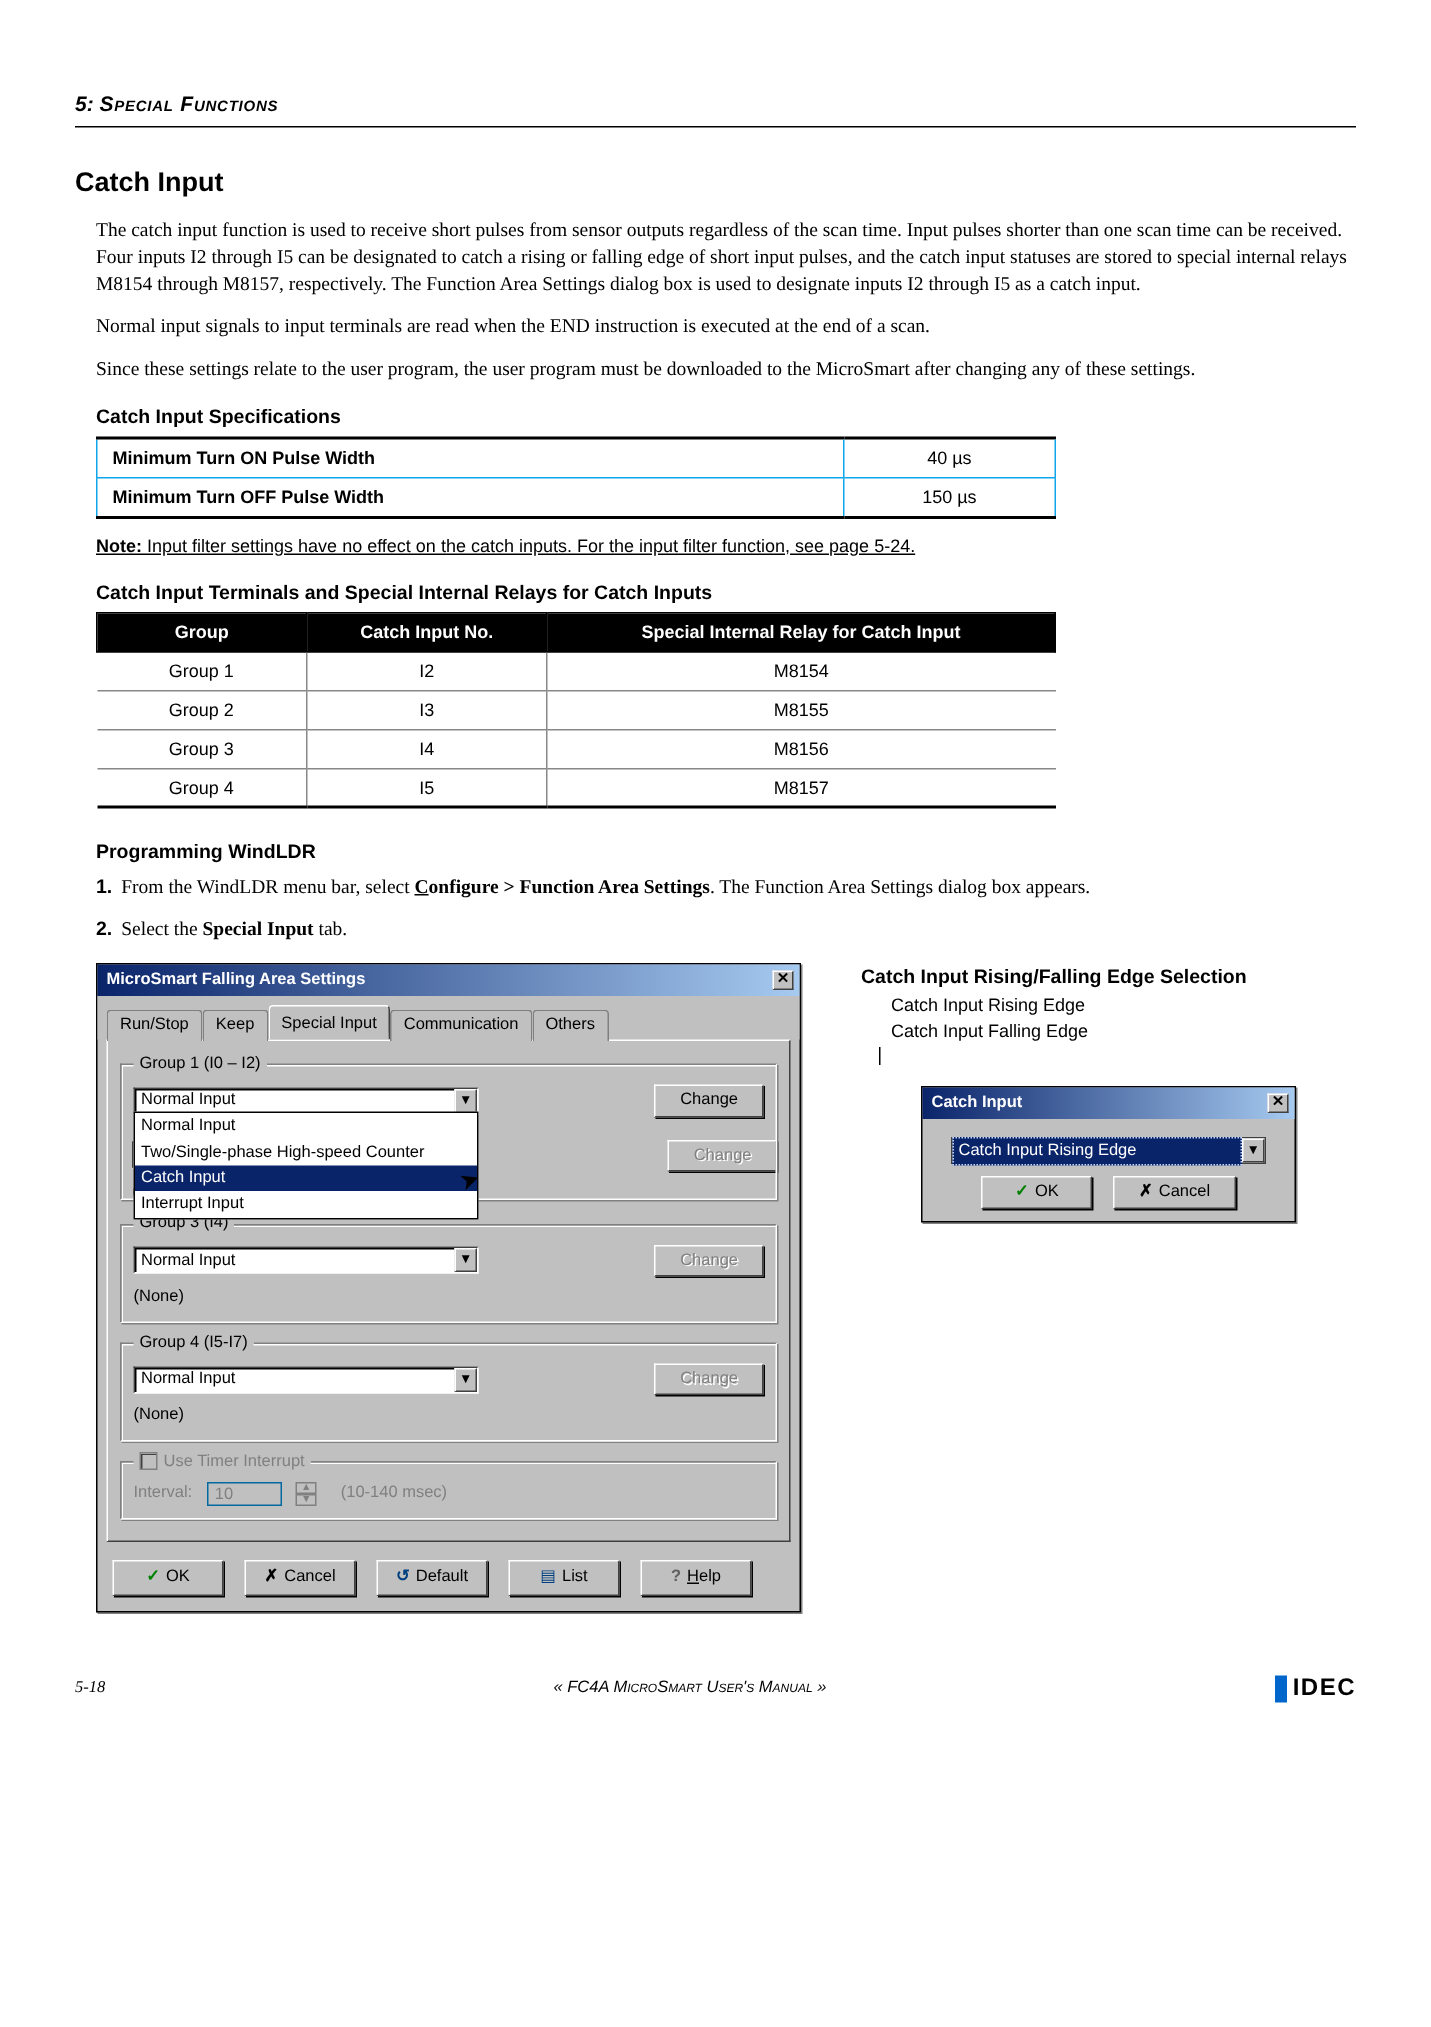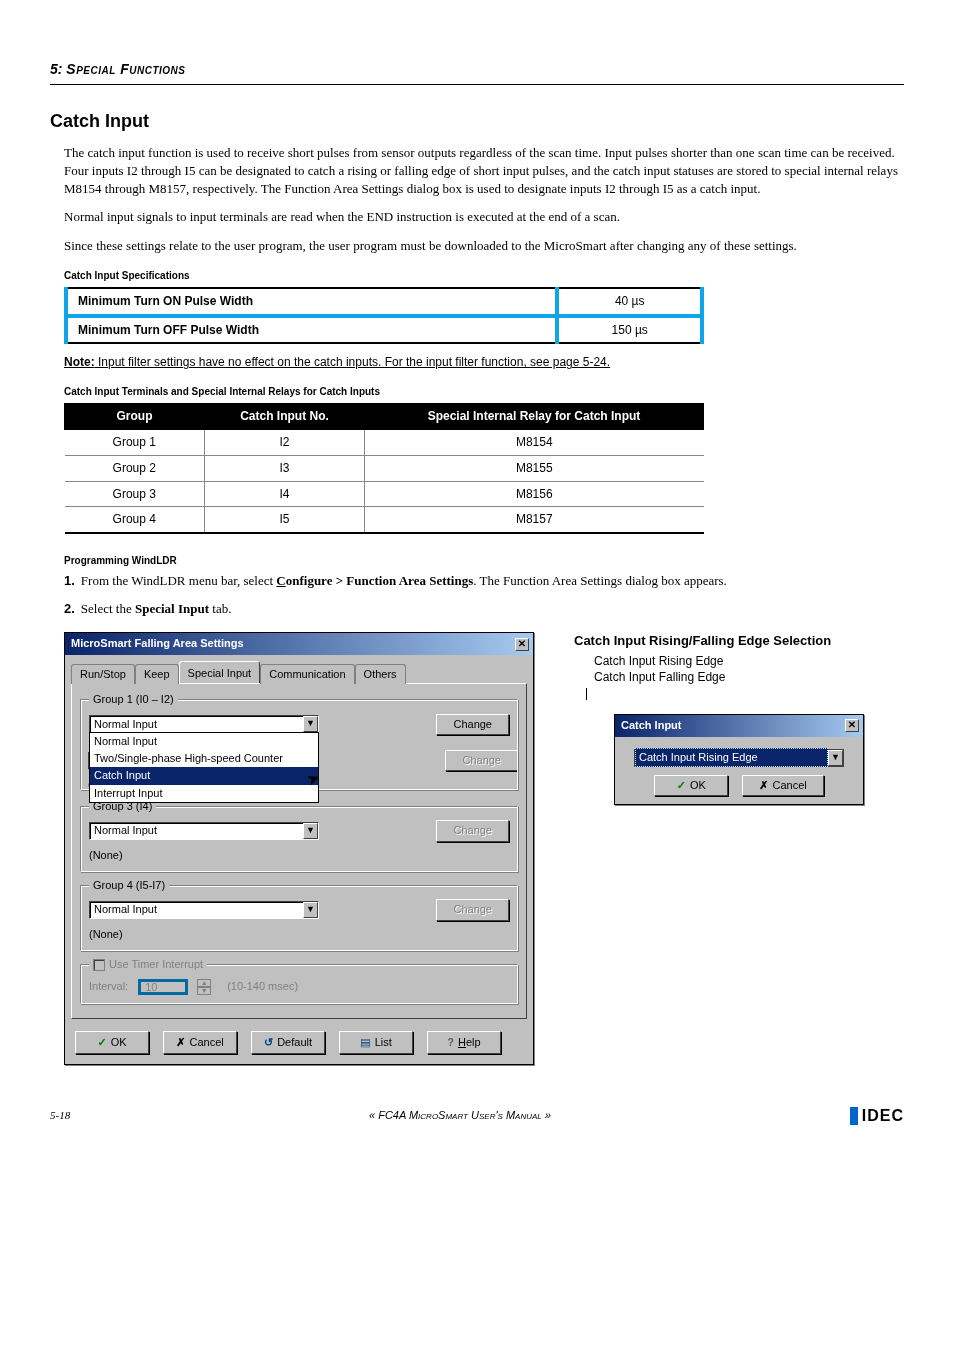--- a/index.html
+++ b/index.html
@@ -27,33 +27,33 @@
   h1.section {
     font-family: Arial, Helvetica, sans-serif;
     font-size: 18px;
     font-weight: bold;
     margin-bottom: 10px;
   }
   .body-indent { margin-left: 14px; }
   p { margin-bottom: 10px; text-align: left; }
   h2.subhead {
     font-family: Arial, Helvetica, sans-serif;
-    font-size: 10px;
+    font-size: 13px;
     font-weight: bold;
     margin-top: 14px;
     margin-bottom: 4px;
   }
   table.specs, table.terminals {
     border-collapse: collapse;
     font-family: Arial, Helvetica, sans-serif;
     font-size: 12px;
   }
   table.specs { width: 640px; }
   table.specs th, table.specs td {
-    border: 4px solid #0ea5e9;
+    border: 1px solid #0ea5e9;
     padding: 4px 10px;
   }
   table.specs th { text-align: left; font-weight: bold; }
   table.specs td { text-align: center; }
   table.specs tr:first-child th, table.specs tr:first-child td { border-top: 2px solid #000; }
   table.specs tr:last-child th, table.specs tr:last-child td { border-bottom: 2px solid #000; }
 
   .note { font-family: Arial, Helvetica, sans-serif; font-size: 12px; margin-top: 10px; margin-bottom: 2px; text-decoration: underline; }
   .note .label { font-weight: bold; }
 
@@ -246,21 +246,21 @@
     transform: rotate(-20deg);
   }
   .timer {
     color: #808080;
   }
   .timer .chk { width: 12px; height: 12px; border: 1px solid #808080; background: #c0c0c0; display: inline-block; vertical-align: middle; box-shadow: inset 1px 1px 0 #404040; margin-right: 4px;}
   .timer input.intv {
     width: 50px;
     height: 16px;
     background: #c0c0c0;
-    border: 3px solid #0369a1;
+    border: 1px solid #0369a1;
     color: #808080;
     font-size: 11px;
     padding-left: 4px;
   }
   .spinner { display: inline-flex; flex-direction: column; margin-left: -1px; }
   .spinner span { width: 14px; height: 8px; background: #c0c0c0; border: 1px solid #808080; font-size: 7px; line-height: 6px; text-align: center; color: #808080;}
   .btnrow {
     display: flex;
     gap: 14px;
     padding: 6px 10px 10px 10px;

